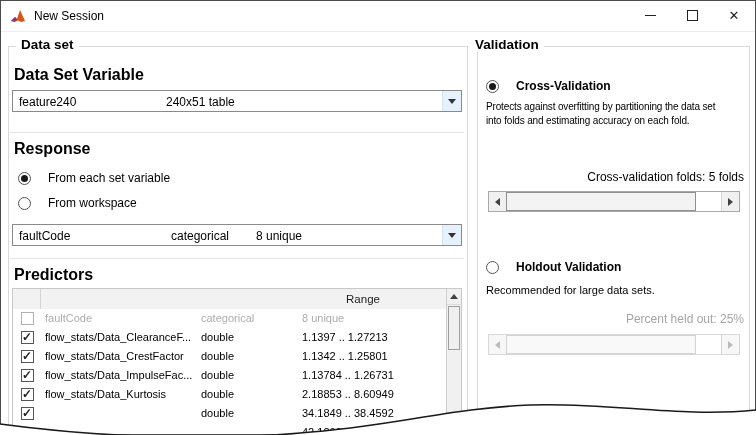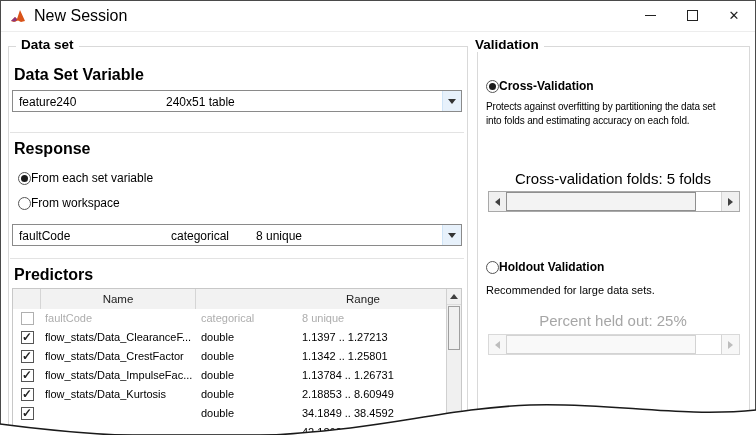--- a/index.html
+++ b/index.html
@@ -2,42 +2,42 @@
 <html><head>
 <meta charset="utf-8">
 <style>
   html,body{margin:0;padding:0;background:#fff;font-family:"Liberation Sans",sans-serif;}
   .window{position:relative;width:756px;height:435px;background:#fff;overflow:hidden;}
   .win-border{position:absolute;inset:0;border:1px solid #4a4a4a;z-index:6;pointer-events:none;}
 
   
   .titlebar{position:absolute;left:1px;top:1px;right:1px;height:30px;background:#fff;display:flex;align-items:center;z-index:3;border-bottom:1px solid #ededed;}
   .app-icon{width:16px;height:16px;margin-left:9px;}
-  .title-text{font-size:16px;color:#000;margin-left:8px;}
+  .title-text{font-size:12px;color:#000;margin-left:8px;}
   .winctl{position:absolute;right:1px;top:1px;height:29px;display:flex;z-index:4;}
   .winbtn{width:42px;height:29px;display:flex;align-items:center;justify-content:center;cursor:default;}
   .glyph-min{width:11px;height:1px;background:#222;}
   .glyph-max{width:9px;height:9px;border:1px solid #222;}
   .glyph-close{font-size:13px;color:#222;line-height:1;}
 
   
   .group{position:absolute;border:1px solid #d9d9d9;background:transparent;z-index:1;}
   .group-title{position:absolute;top:-9px;left:8px;background:#fff;padding:0 5px;font-weight:bold;font-size:13.5px;color:#000;z-index:2;}
 
   .lbl{position:absolute;font-size:16px;font-weight:bold;color:#000;z-index:2;}
   .sep{position:absolute;height:1px;background:#e3e3e3;z-index:2;}
 
   
   .combo{position:absolute;height:22px;background:#fff;border:1px solid #8a8a8a;z-index:2;box-sizing:border-box;}
   .ctxt{position:absolute;top:4px;font-size:12px;color:#000;white-space:nowrap;}
   .cbtn{position:absolute;right:0;top:0;bottom:0;width:18px;background:#e7f1fb;border-left:1px solid #cfe4f7;display:flex;align-items:center;justify-content:center;}
   .tri-down{width:0;height:0;border-left:4px solid transparent;border-right:4px solid transparent;border-top:5px solid #333;}
 
   
-  .radio-row{position:absolute;display:flex;align-items:center;gap:0;z-index:2;}
+  .radio-row{position:absolute;display:flex;align-items:center;gap:17px;z-index:2;}
   .radio{width:13px;height:13px;border-radius:50%;border:1px solid #555;background:#fff;position:relative;flex:0 0 auto;box-sizing:border-box;}
   .radio.on::after{content:"";position:absolute;left:2px;top:2px;right:2px;bottom:2px;border-radius:50%;background:#1a1a1a;}
   .rlbl{font-size:12px;color:#000;white-space:nowrap;}
   .rlbl.bold{font-weight:bold;}
 
   
   .table{position:absolute;left:12px;top:288px;width:450px;height:160px;border:1px solid #c8c8c8;box-sizing:border-box;z-index:2;background:#fff;}
   .thead{position:absolute;left:0;top:0;width:435px;height:20px;background:#f2f2f2;border-bottom:1px solid #c8c8c8;}
   .hcell{position:absolute;top:0;height:20px;border-right:1px solid #d5d5d5;font-size:11.5px;color:#222;display:flex;align-items:center;justify-content:center;box-sizing:border-box;}
   .tbody{position:absolute;left:0;top:20px;width:435px;}
@@ -52,21 +52,21 @@
   .trow.disabled .cb{border-color:#b0b0b0;}
 
   
   .vscroll{position:absolute;right:0;top:0;bottom:0;width:15px;background:#f0f0f0;border-left:1px solid #d0d0d0;box-sizing:border-box;}
   .vs-up{position:absolute;left:0;top:0;width:100%;height:16px;background:#f0f0f0;display:flex;align-items:center;justify-content:center;border-bottom:1px solid #dcdcdc;box-sizing:border-box;}
   .tri-up{width:0;height:0;border-left:4px solid transparent;border-right:4px solid transparent;border-bottom:5px solid #404040;}
   .vs-thumb{position:absolute;left:1px;right:1px;top:17px;height:44px;background:#f0f0f0;border:1px solid #9f9f9f;box-sizing:border-box;}
 
   
   .desc{position:absolute;font-size:10px;letter-spacing:-0.15px;color:#000;white-space:nowrap;z-index:2;}
-  .centered{position:absolute;text-align:center;font-size:15px;color:#000;z-index:2;}
+  .centered{position:absolute;text-align:right;font-size:12px;color:#000;z-index:2;}
   .centered.disabled{color:#a6a6a6;}
 
   
   .slider{position:absolute;height:21px;border:1px solid #a9a9a9;background:#fff;box-sizing:border-box;z-index:2;}
   .sbtn{position:absolute;top:0;bottom:0;width:17px;background:#f0f0f0;display:flex;align-items:center;justify-content:center;}
   .sbtn.left{left:0;border-right:1px solid #d5d5d5;}
   .sbtn.right{right:0;border-left:1px solid #d5d5d5;}
   .tri-left{width:0;height:0;border-top:4px solid transparent;border-bottom:4px solid transparent;border-right:5px solid #404040;}
   .tri-right{width:0;height:0;border-top:4px solid transparent;border-bottom:4px solid transparent;border-left:5px solid #404040;}
   .sthumb{position:absolute;left:17px;top:0;bottom:0;width:190px;background:#f3f3f3;border:1px solid #8f8f8f;box-sizing:border-box;}
@@ -137,21 +137,20 @@
       </span>
   </div>
 
   <div class="sep" style="left:10px;top:258px;width:454px;"></div>
 
   <span class="lbl" style="left:14px;top:266px;">Predictors</span>
 
   <div class="table">
     <div class="thead">
       <span class="hcell" style="left:0;width:28px;"></span>
-      <span class="hcell" style="left:28px;width:155px;">Name</span>
       <span class="hcell" style="left:265px;width:170px;border-right:none;">Range</span>
     </div>
     <div class="tbody">
         <div class="trow disabled">
       <span class="cb"></span>
       <span class="cell c-name">faultCode</span>
       <span class="cell c-type">categorical</span>
       <span class="cell c-range">8 unique</span>
     </div>
         <div class="trow">

